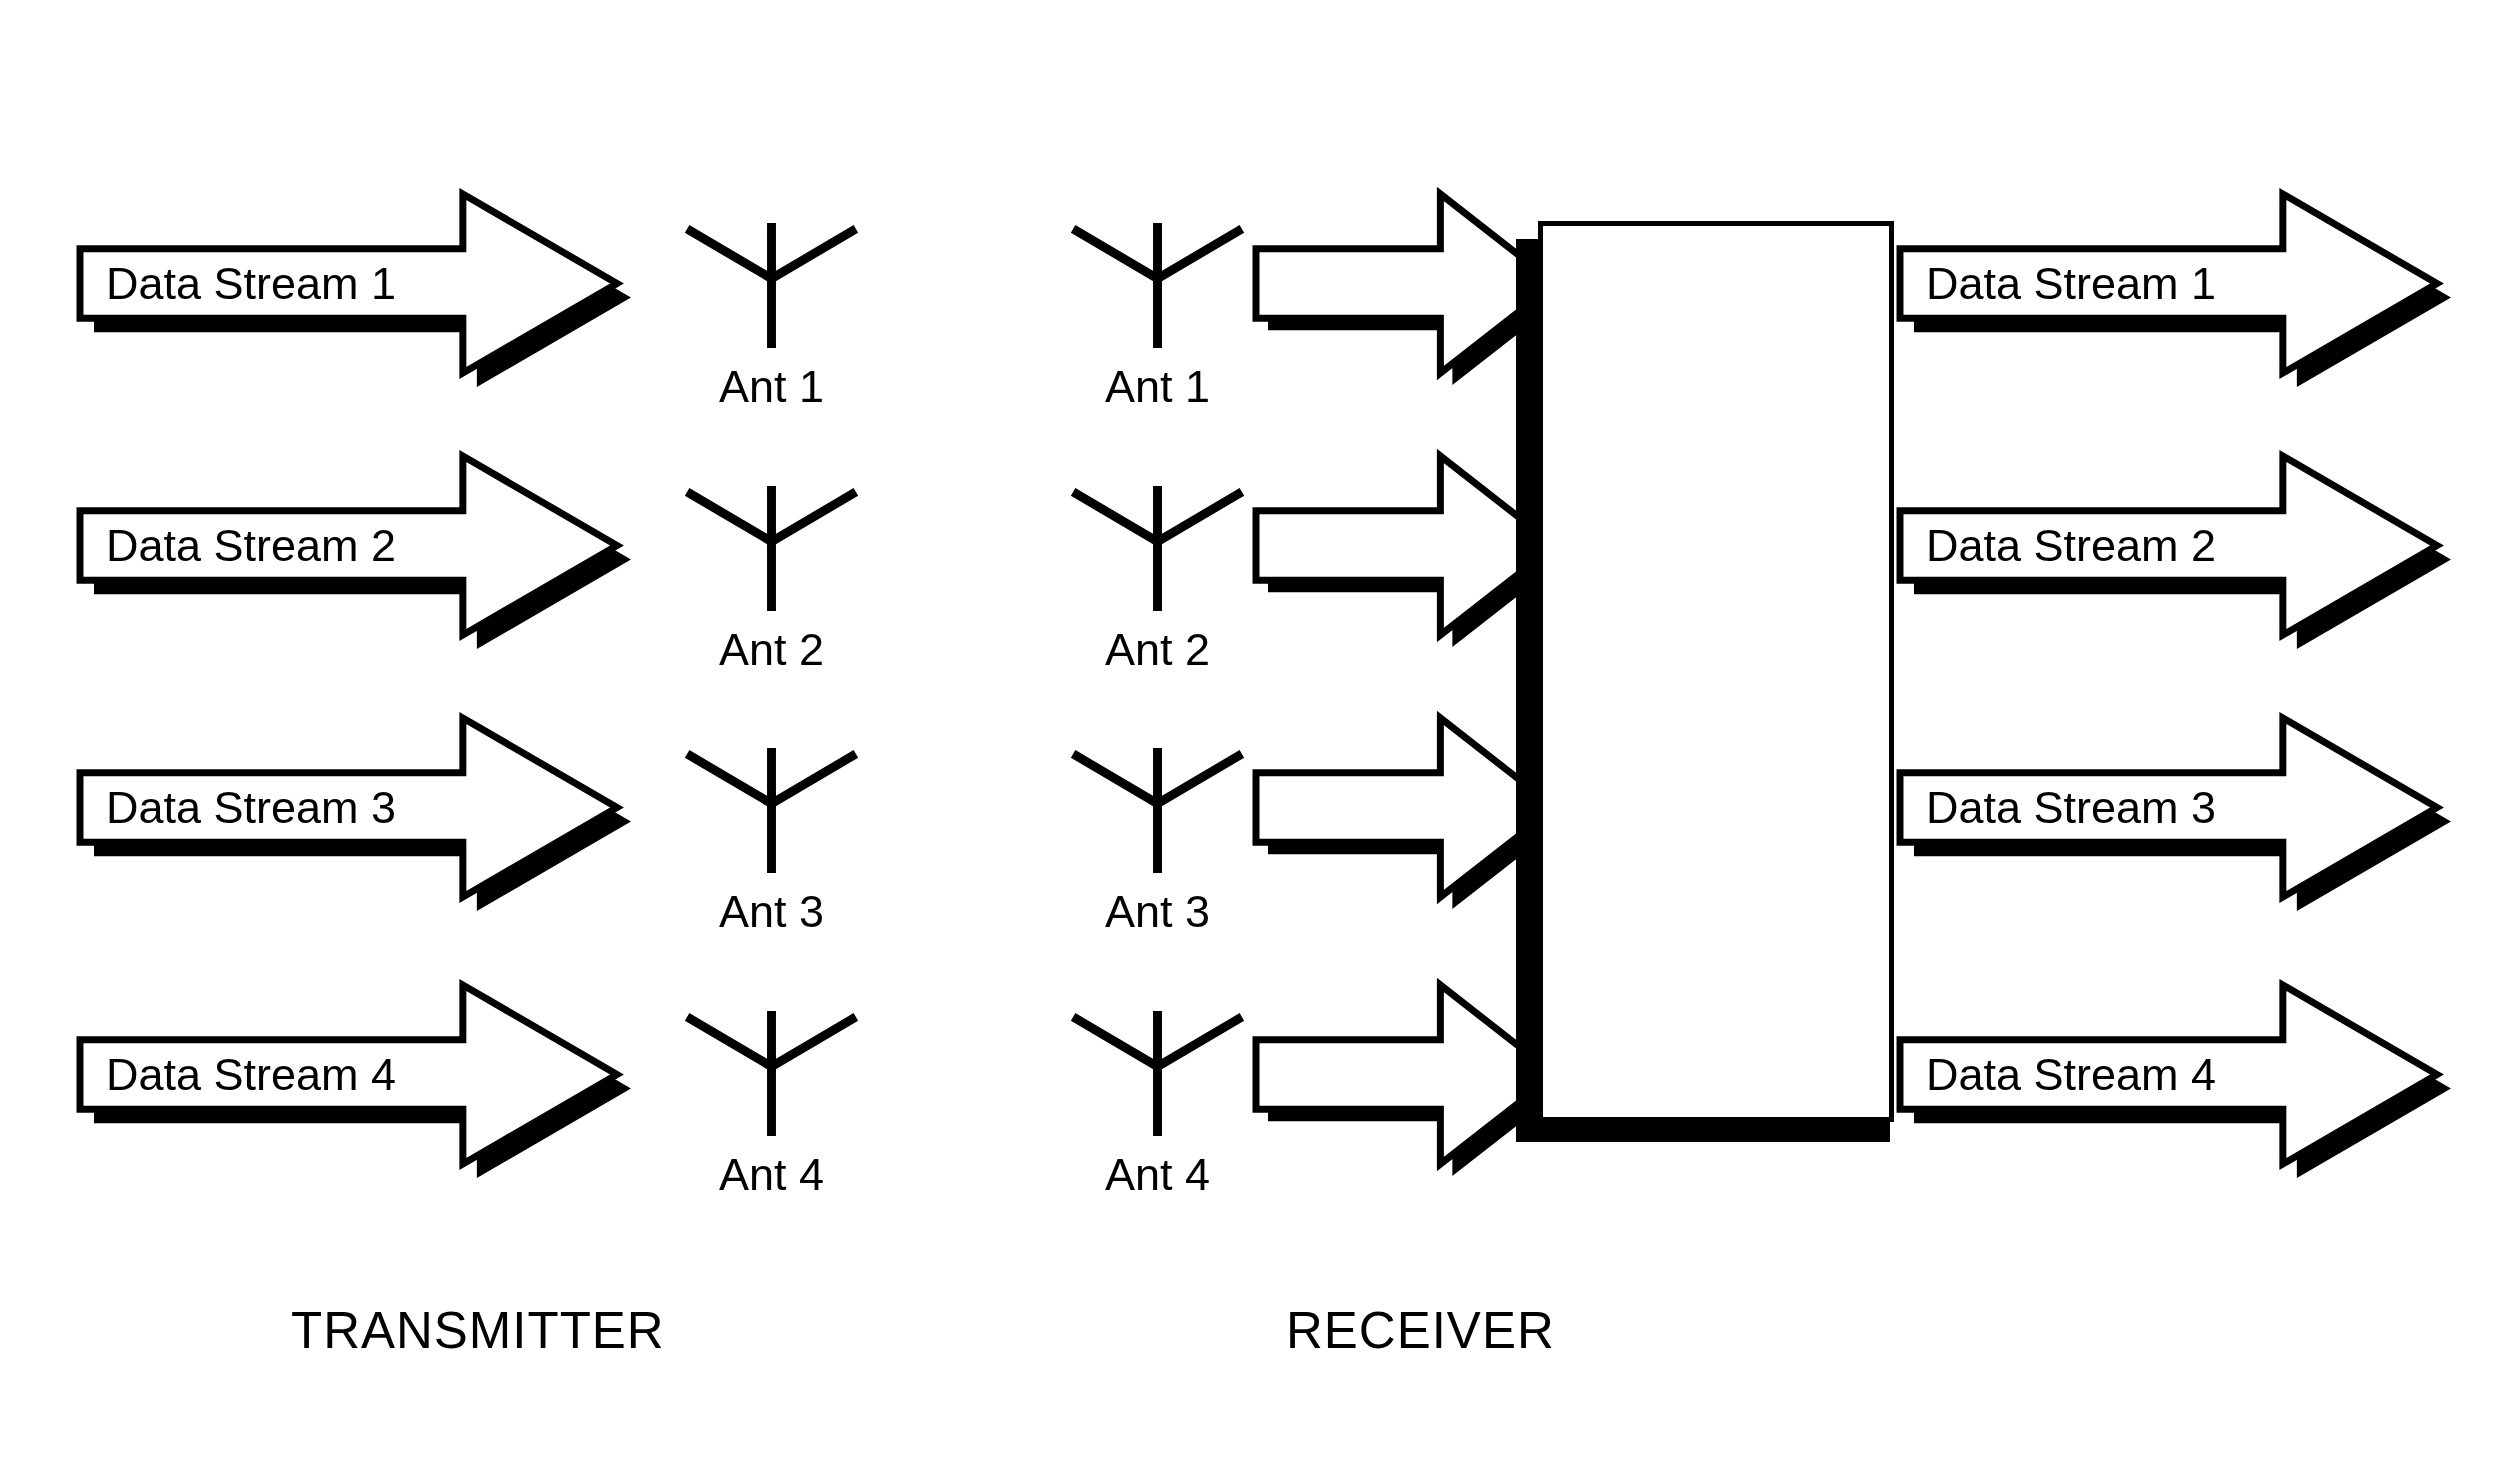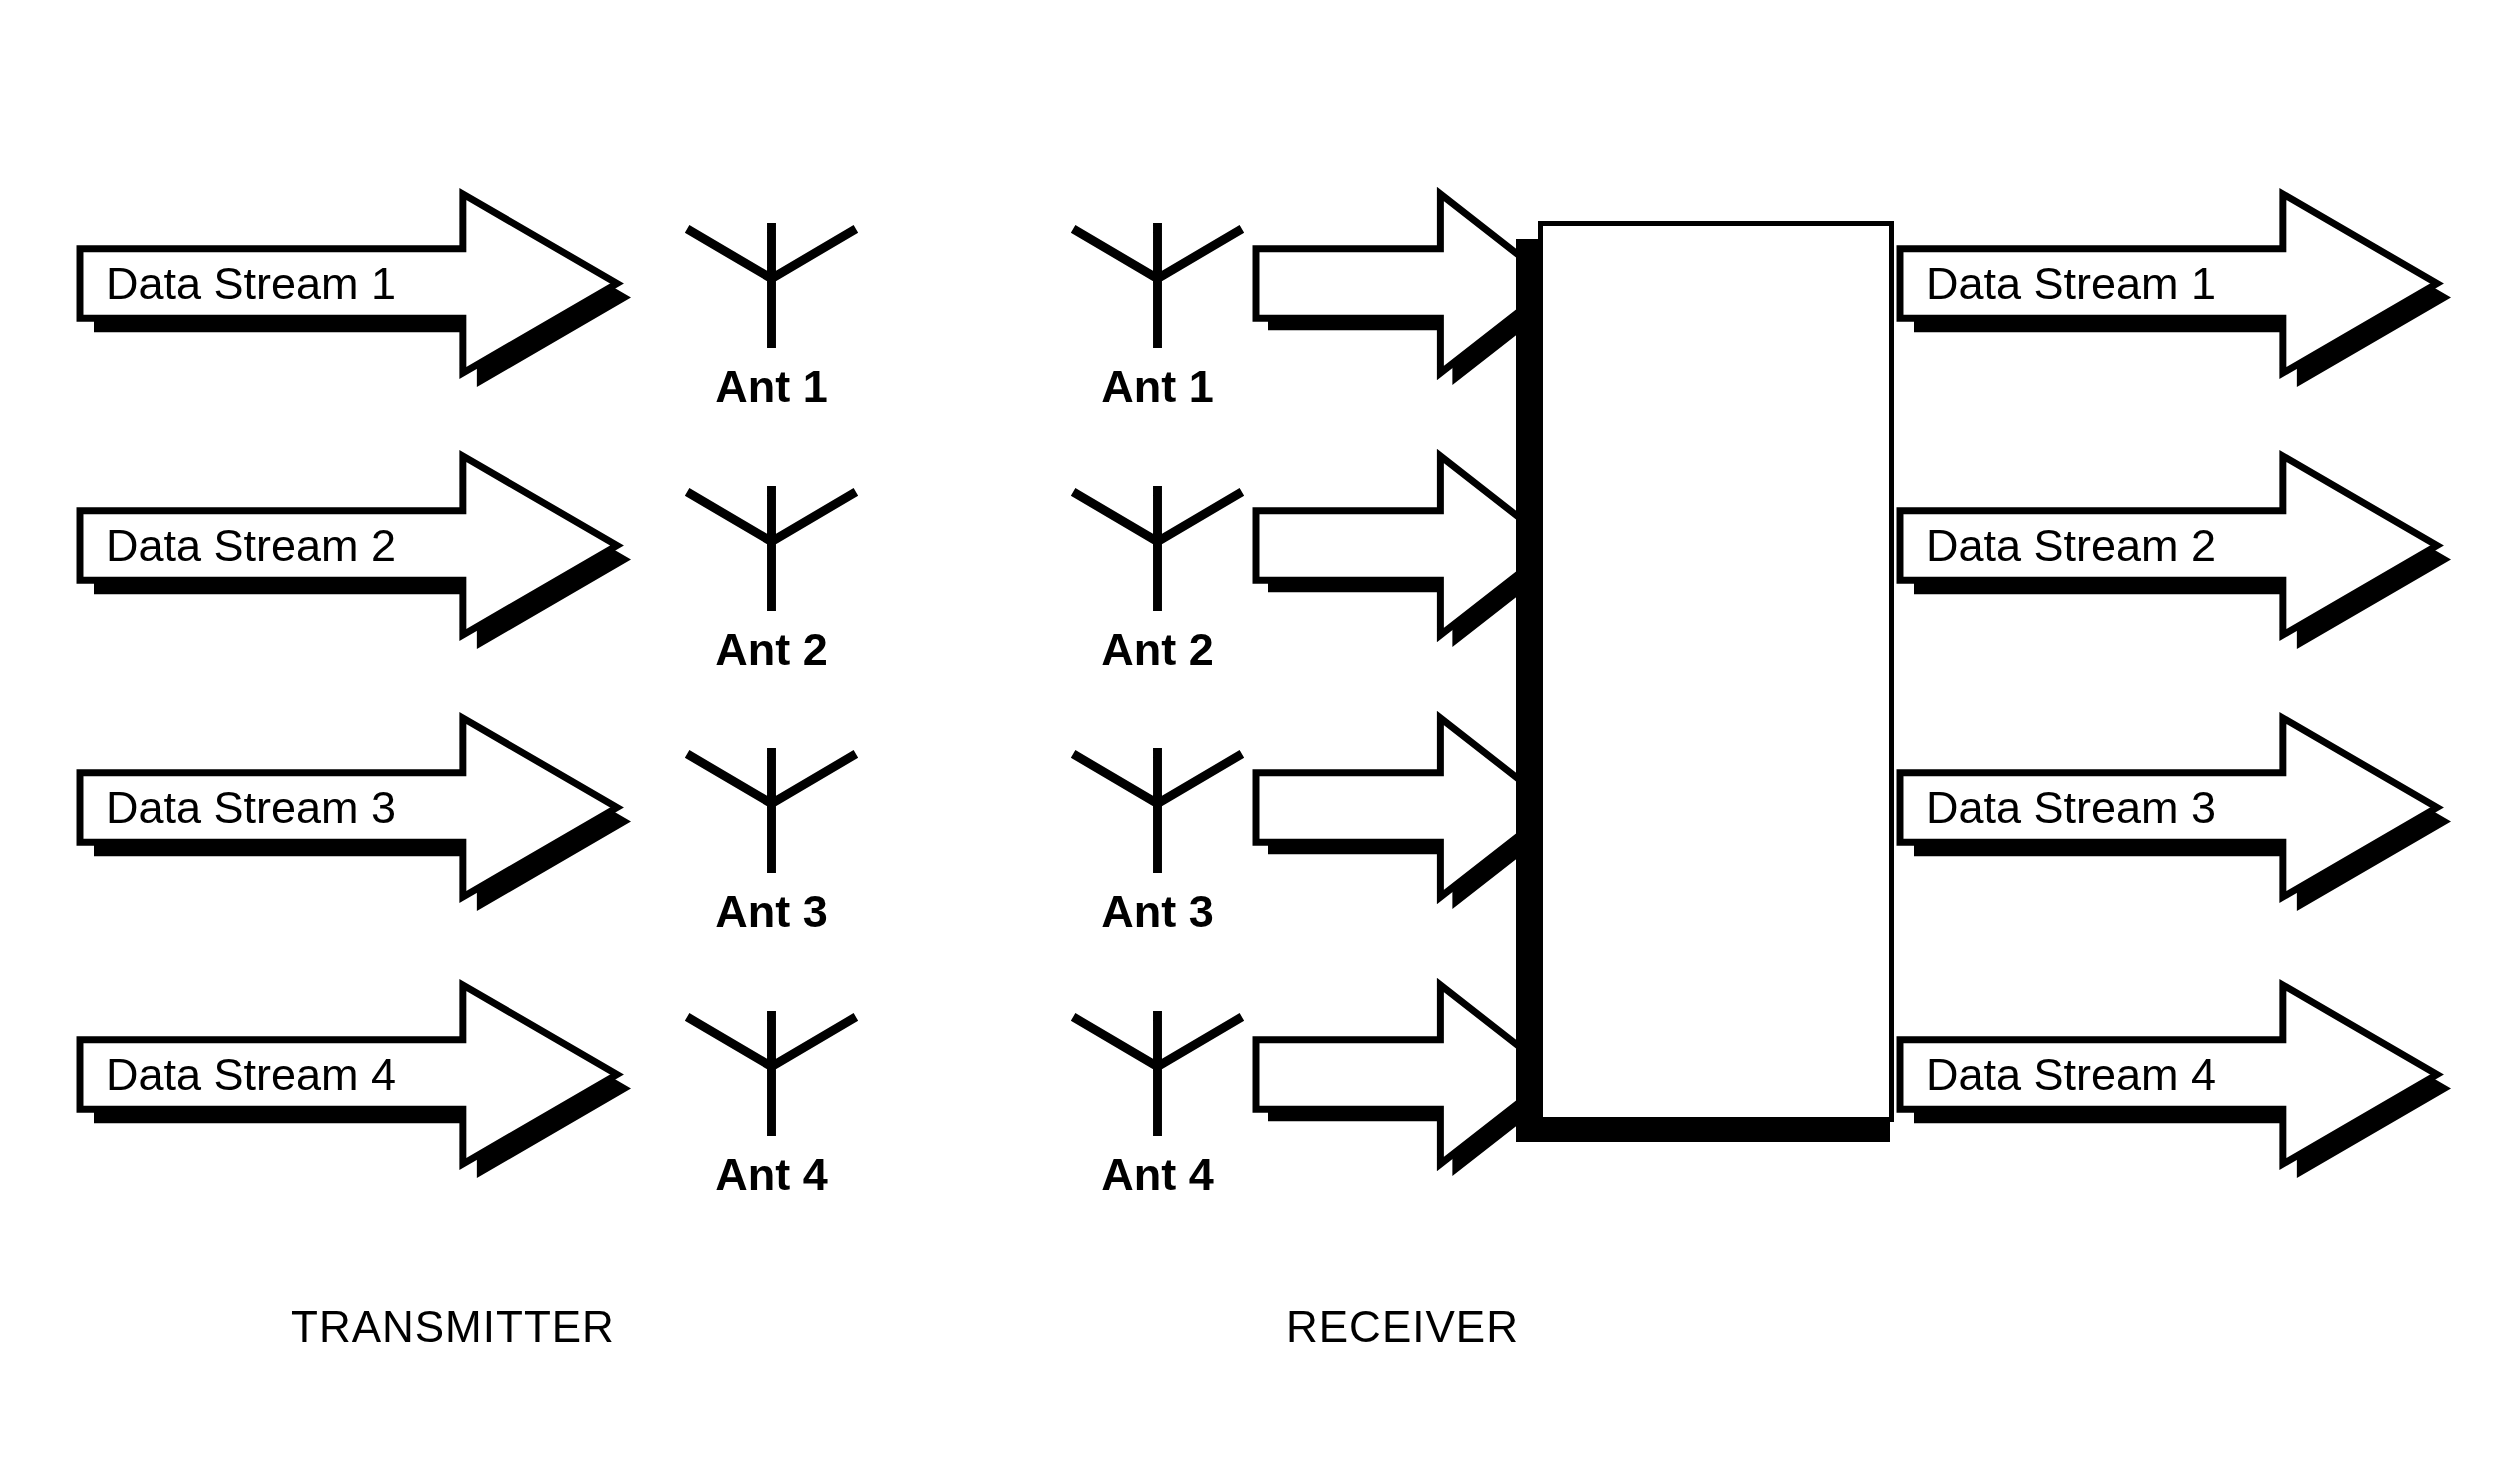--- a/index.html
+++ b/index.html
@@ -60,21 +60,20 @@
   }
   .antenna svg { display: block; overflow: visible; }
   .ant-label {
     position: absolute;
     width: 100%;
     text-align: center;
     font-size: 45px;
     color: #000000;
     line-height: 1;
     white-space: nowrap;
-    font-weight: bold;
   }
 
   
   .sp-shadow {
     position: absolute;
     background: #000000;
   }
   .sp-box {
     position: absolute;
     background: #ffffff;
@@ -88,21 +87,21 @@
     text-align: center;
     font-size: 46px;
     color: #000000;
     line-height: 1.35;
     white-space: nowrap;
   }
 
   
   .caption {
     position: absolute;
-    font-size: 44px;
+    font-size: 51px;
     color: #000000;
     letter-spacing: 1px;
     line-height: 1;
     white-space: nowrap;
   }
 </style>
 </head>
 <body>
 
 <div id="stage">

